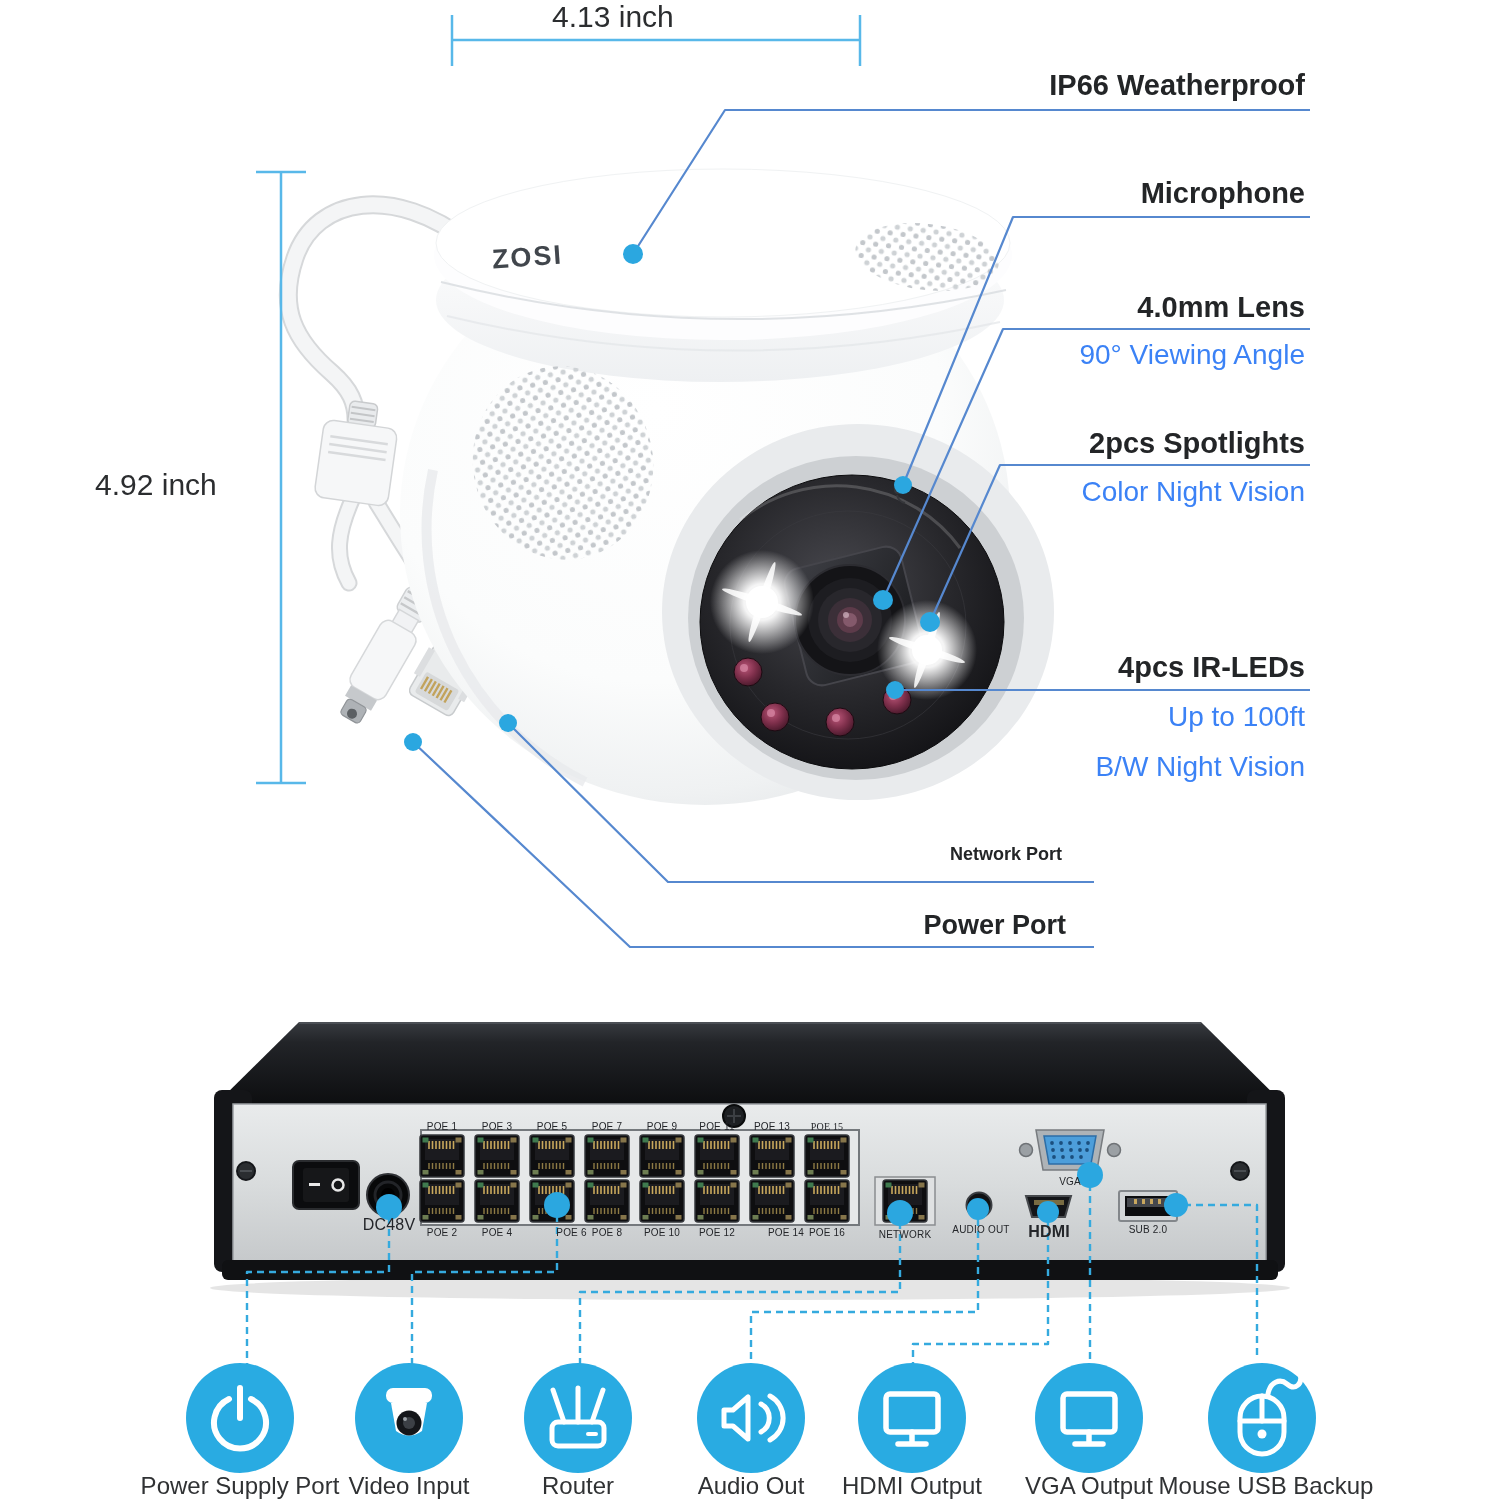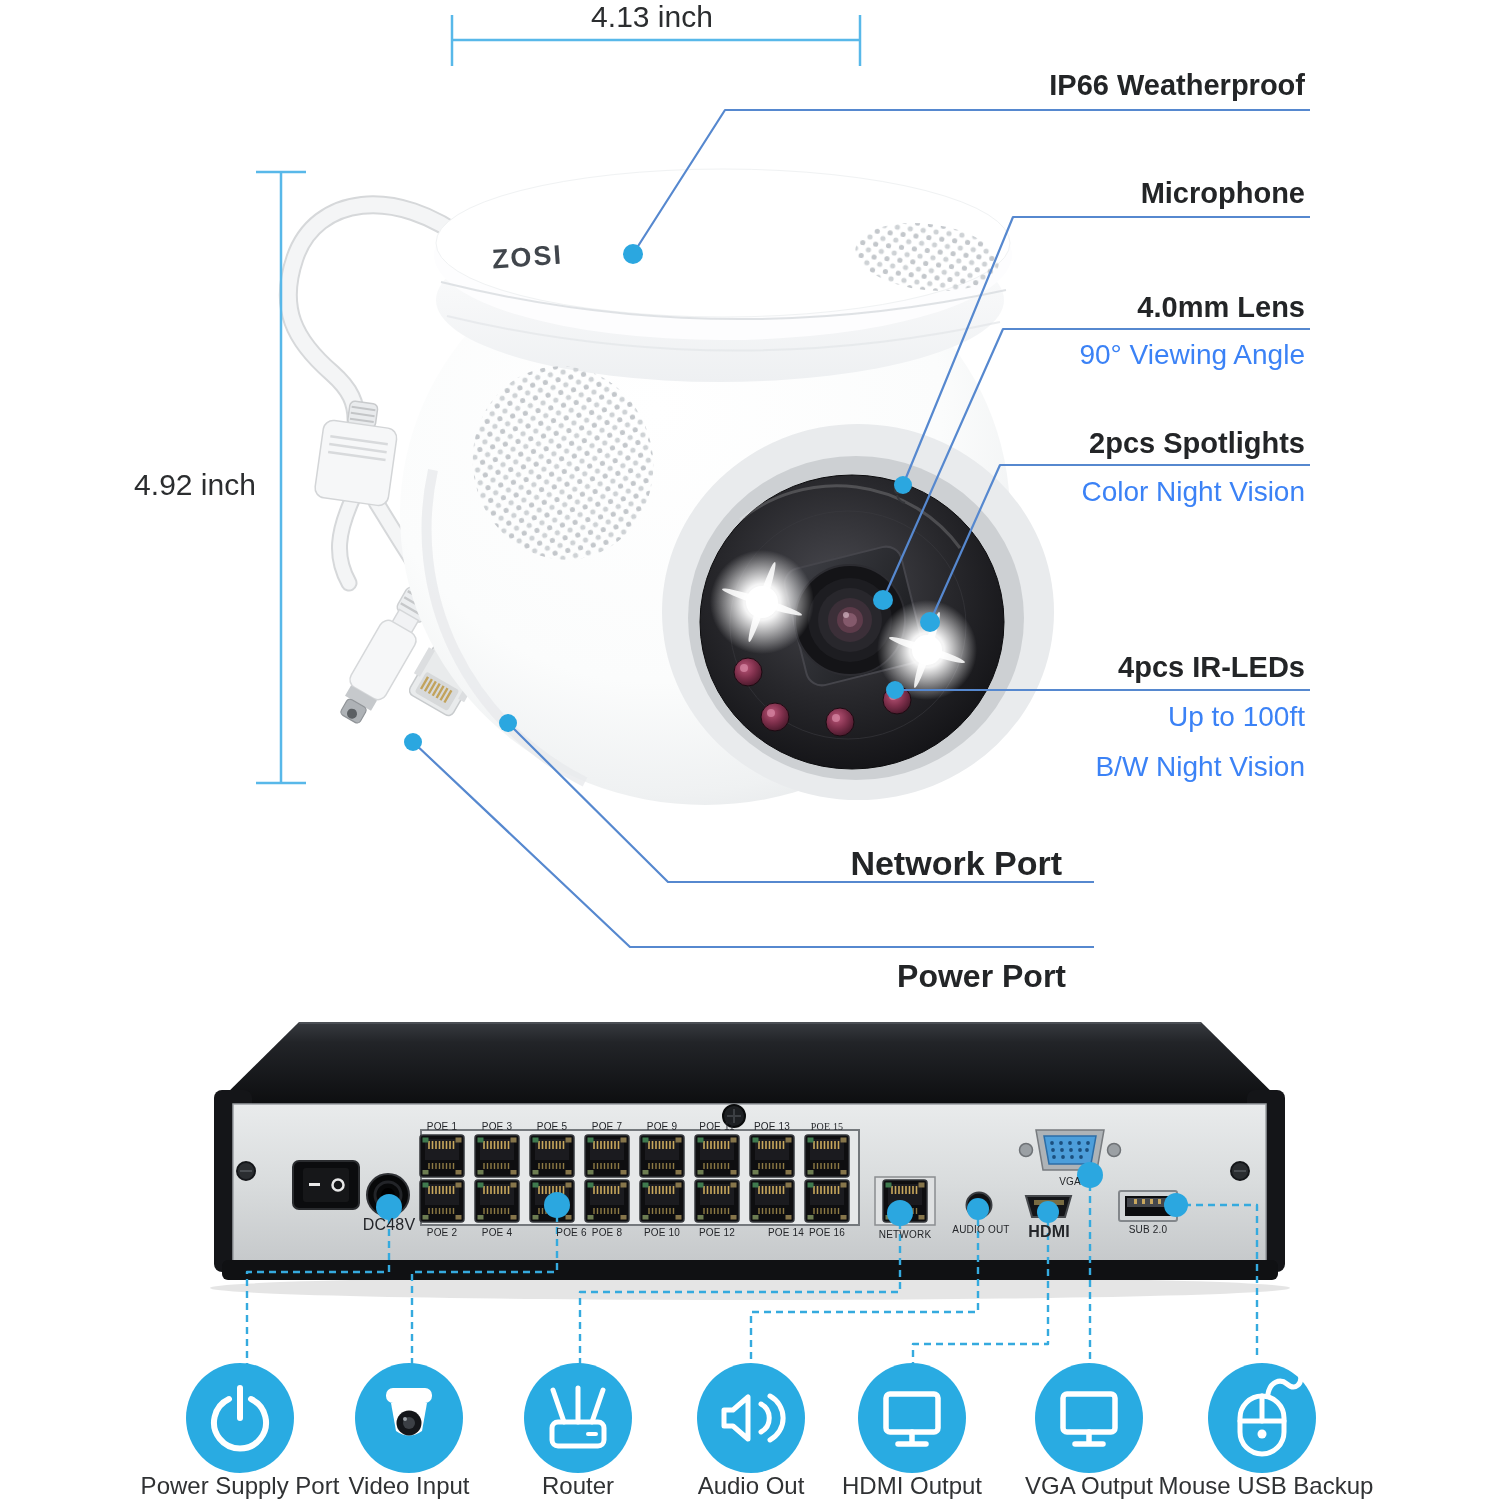--- a/index.html
+++ b/index.html
@@ -5,21 +5,21 @@
   html,body { margin:0; padding:0; }
   body {
     width:1499px; height:1500px; position:relative; overflow:hidden;
     background:#ffffff; font-family:"Liberation Sans", sans-serif;
   }
   svg.art { position:absolute; left:0; top:0; }
   .lbl { position:absolute; white-space:nowrap; color:#232527; line-height:1.1; }
   .b { font-weight:bold; }
   .r-lbl { right:194px; text-align:right; font-size:29px; }
   .sub { font-size:28px; font-weight:normal; color:#3b82f6; }
-  .dim { font-size:30px; color:#2b2d2f; width:200px; text-align:center; }
+  .dim { font-size:30px; color:#2b2d2f; width:200px; }
   .port-lbl { font-size:10px; color:#24262a; transform:translateX(-50%); letter-spacing:.2px; }
   .cap-lbl { font-size:24px; color:#303234; transform:translateX(-50%); text-align:center; }
   .zosi { font-size:27px; font-weight:bold; color:#41464c; letter-spacing:2px; transform:rotate(-4deg); }
 </style>
 </head>
 <body>
 
 <svg class="art" width="1499" height="1500" viewBox="0 0 1499 1500">
   <defs>
     <radialGradient id="gBody" cx="42%" cy="32%" r="78%">
@@ -395,22 +395,22 @@
 <div class="lbl r-lbl b" style="top:70px;">IP66 Weatherproof</div>
 <div class="lbl r-lbl b" style="top:178px;">Microphone</div>
 <div class="lbl r-lbl b" style="top:292px;">4.0mm Lens</div>
 <div class="lbl r-lbl sub" style="top:340px;">90° Viewing Angle</div>
 <div class="lbl r-lbl b" style="top:428px;">2pcs Spotlights</div>
 <div class="lbl r-lbl sub" style="top:477px;">Color Night Vision</div>
 <div class="lbl r-lbl b" style="top:652px;">4pcs IR-LEDs</div>
 <div class="lbl r-lbl sub" style="top:702px;">Up to 100ft</div>
 <div class="lbl r-lbl sub" style="top:752px;">B/W Night Vision</div>
 
-<div class="lbl b" style="right:437px; top:845px; font-size:34px;">Network Port</div>
-<div class="lbl b" style="right:433px; top:911px; font-size:32px;margin-top:48px;">Power Port</div>
+<div class="lbl b" style="right:437px; top:845px; font-size:18px;">Network Port</div>
+<div class="lbl b" style="right:433px; top:911px; font-size:27px;">Power Port</div>
 
 <div class="lbl port-lbl" style="left:389px; top:1216px; font-size:16px;">DC48V</div>
 
 <div class="lbl port-lbl" style="left:442px; top:1121px;">POE 1</div>
 <div class="lbl port-lbl" style="left:497px; top:1121px;">POE 3</div>
 <div class="lbl port-lbl" style="left:552px; top:1121px;">POE 5</div>
 <div class="lbl port-lbl" style="left:607px; top:1121px;">POE 7</div>
 <div class="lbl port-lbl" style="left:662px; top:1121px;">POE 9</div>
 <div class="lbl port-lbl" style="left:717px; top:1121px;">POE 11</div>
 <div class="lbl port-lbl" style="left:772px; top:1121px;">POE 13</div>

